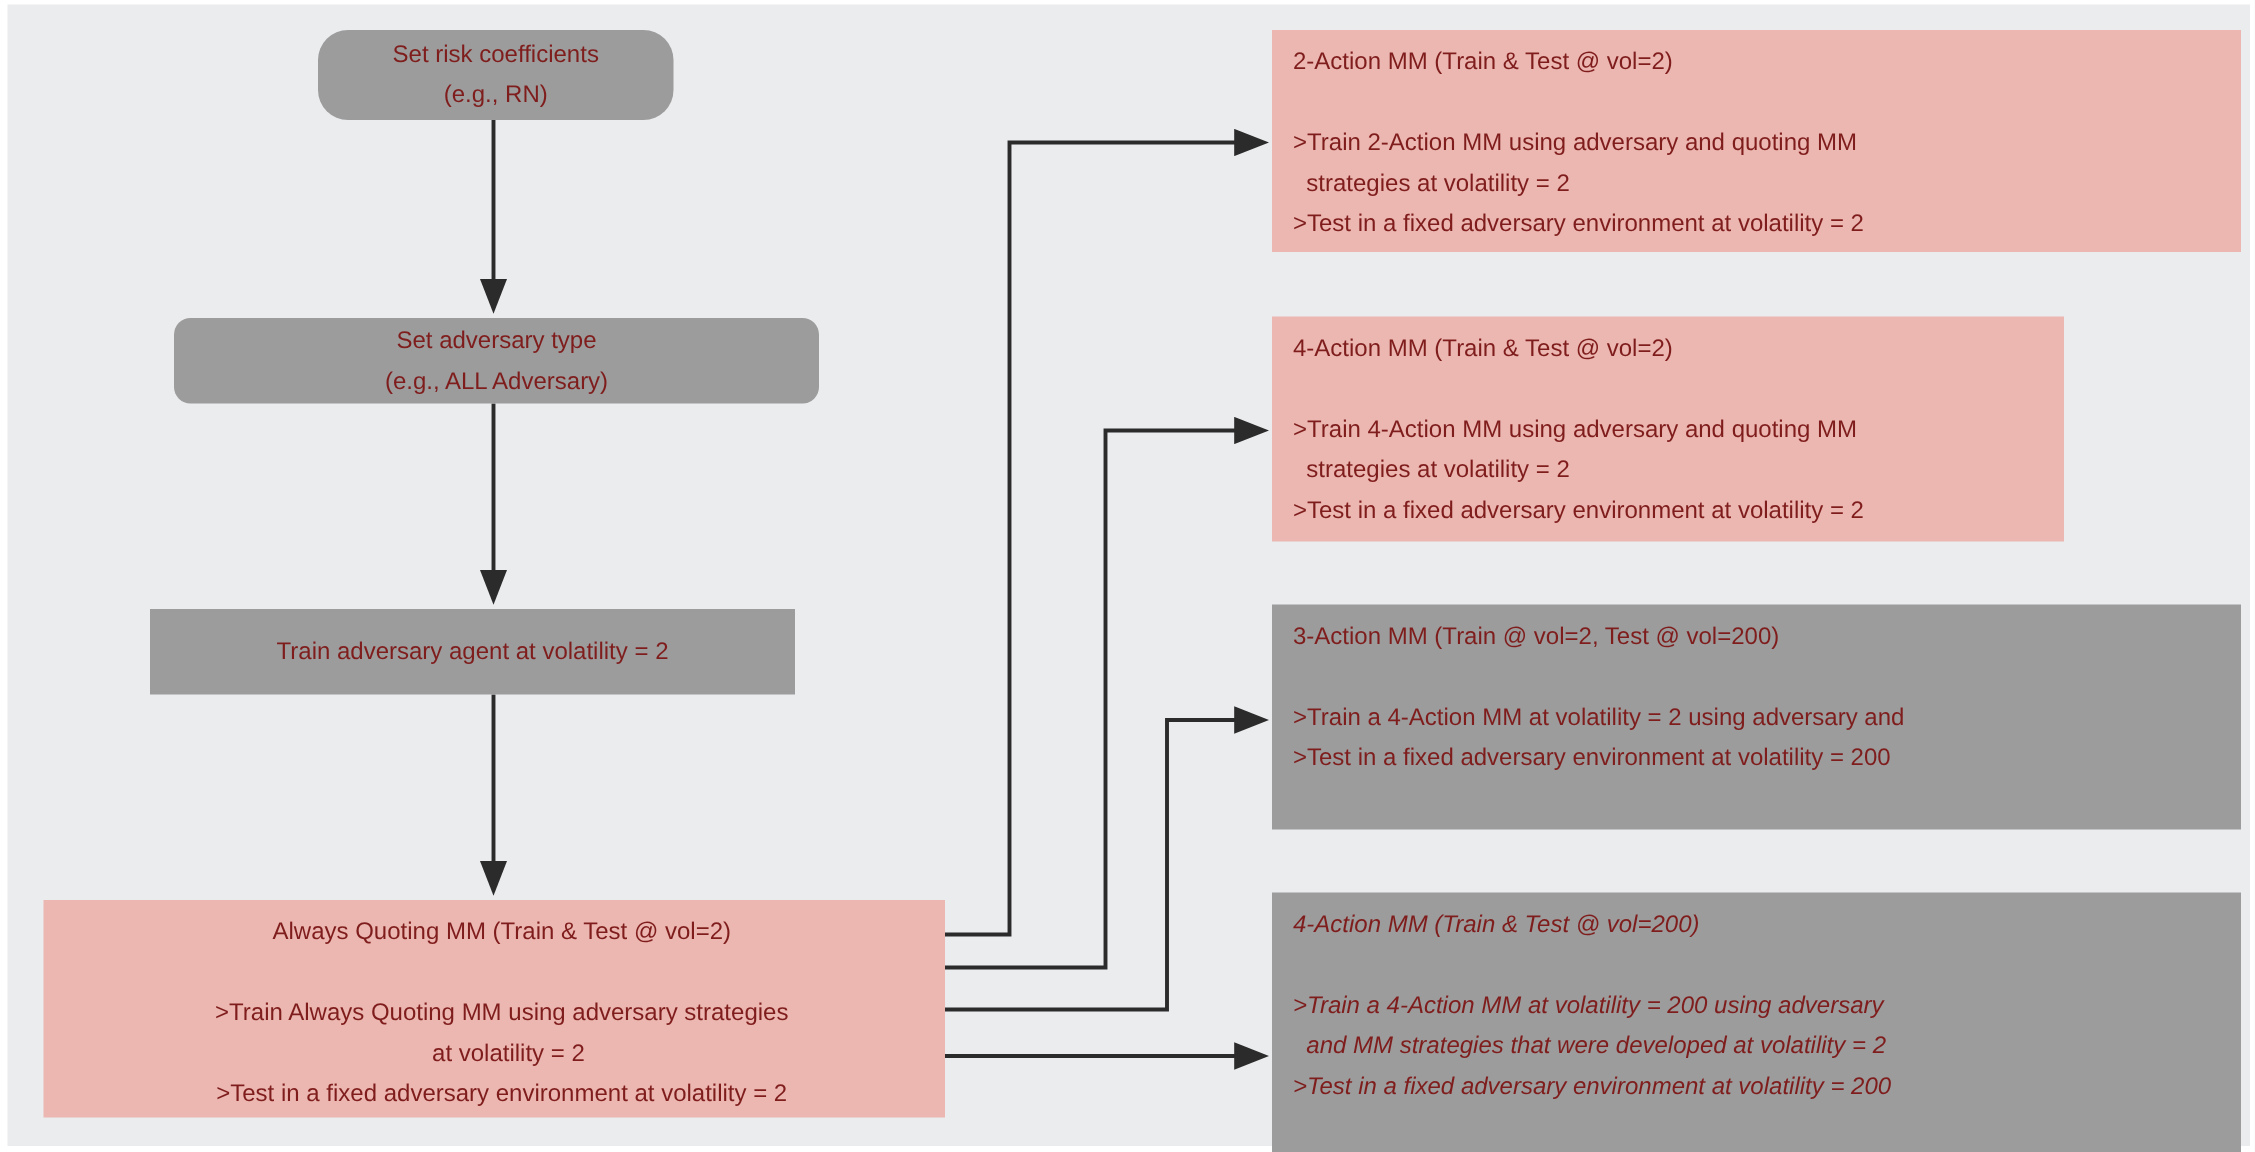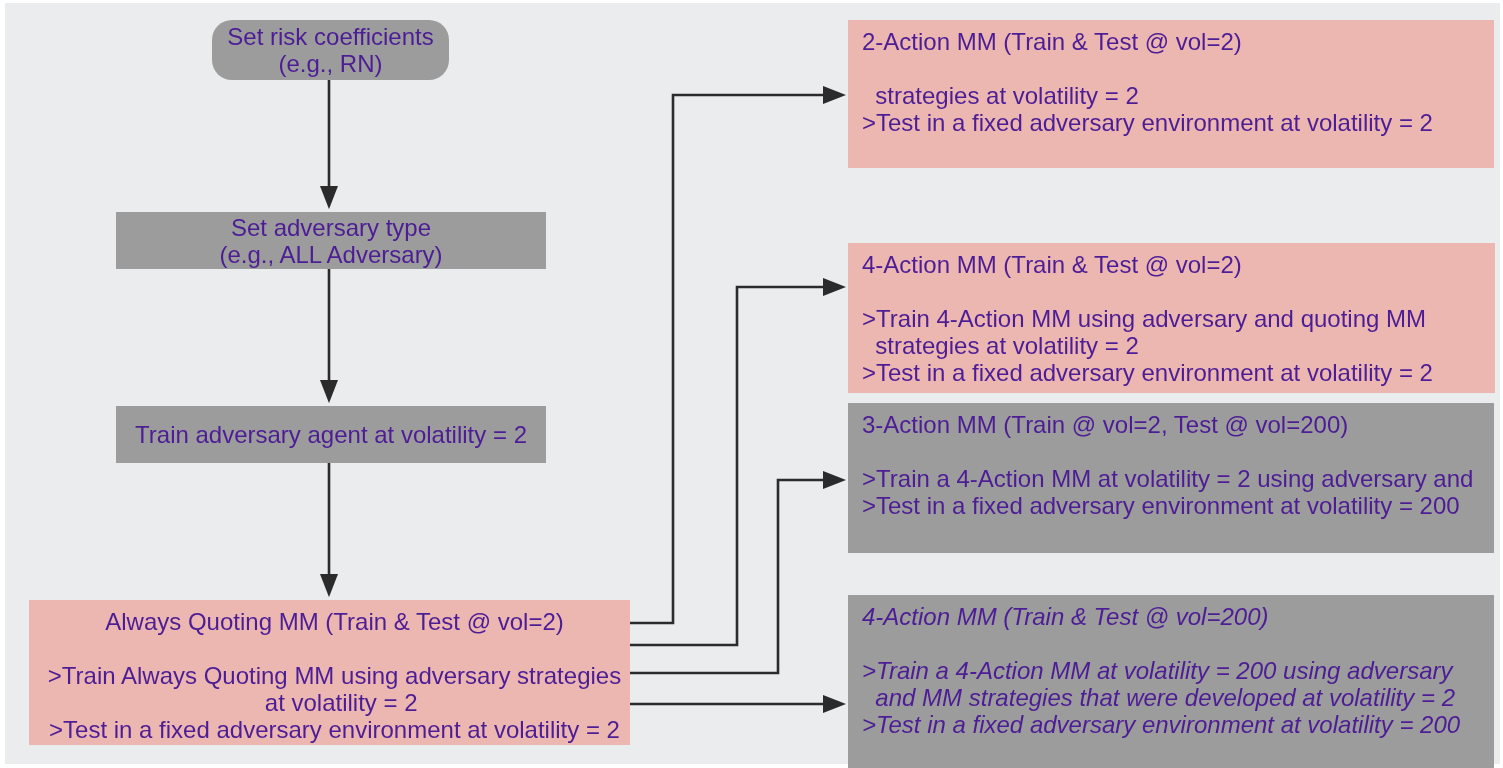--- a/index.html
+++ b/index.html
@@ -13,45 +13,45 @@
   .panel {
     position: absolute; left: 5px; top: 3px;
     width: 1495px; height: 761px;
     background: #ebecee;
   }
   .layer { position: absolute; inset: 0; }
   svg.connectors { position: absolute; inset: 0; width: 1503px; height: 768px; }
 
   .node {
     position: absolute;
-    color: #4c1d95;
-    font-size: 24px;
+    color: #7f1d1d;
+    font-size: 16px;
     line-height: 27px;
   }
   .gray { background: #9c9c9c; }
   .pink { background: #ecb7b1; }
 
   .node.centered {
     display: flex; flex-direction: column;
     align-items: center; justify-content: center;
     text-align: center;
   }
   .node.start { border-radius: 20px; }
 
   .node.detail { padding: 8px 4px 8px 14px; }
   .node.detail .title { white-space: pre; margin-bottom: 27px; }
   .node.detail .line { white-space: pre-wrap; }
 
   
   #step-risk   { left: 212px; top: 20px;  width: 237px; height: 60px; }
-  #step-adv    { left: 116px; top: 212px; width: 430px; height: 57px; }
-  #step-train  { left: 116px; top: 406px; width: 430px; height: 57px; }
+  #step-adv    { left: 116px; top: 212px; width: 430px; height: 57px; border-radius: 11px; }
+  #step-train  { left: 100px; top: 406px; width: 430px; height: 57px; }
   #node-aq     { left: 29px;  top: 600px; width: 601px; height: 145px; text-align: center; }
   #result-0    { left: 848px; top: 20px;  width: 646px; height: 148px; }
-  #result-1    { left: 848px; top: 211px; width: 647px; height: 150px; margin-top: 32px; }
+  #result-1    { left: 848px; top: 211px; width: 528px; height: 150px; }
   #result-2    { left: 848px; top: 403px; width: 646px; height: 150px; }
   #result-3    { left: 848px; top: 595px; width: 646px; height: 188px; font-style: italic; }
 </style>
 </head>
 <body>
 
 <div class="canvas">
   <div class="panel"></div>
 
   <svg class="connectors" viewBox="0 0 1503 768" xmlns="http://www.w3.org/2000/svg">
@@ -91,20 +91,21 @@
 
     <div id="node-aq" class="node pink detail">
       <div class="title">Always Quoting MM (Train &amp; Test @ vol=2)</div>
       <div class="line">&gt;Train Always Quoting MM using adversary strategies</div>
       <div class="line">  at volatility = 2</div>
       <div class="line">&gt;Test in a fixed adversary environment at volatility = 2</div>
     </div>
 
     <div id="result-0" class="node pink detail">
       <div class="title">2-Action MM (Train &amp; Test @ vol=2)</div>
+      <div class="line">&gt;Train 2-Action MM using adversary and quoting MM</div>
       <div class="line">  strategies at volatility = 2</div>
       <div class="line">&gt;Test in a fixed adversary environment at volatility = 2</div>
     </div>
 
     <div id="result-1" class="node pink detail">
       <div class="title">4-Action MM (Train &amp; Test @ vol=2)</div>
       <div class="line">&gt;Train 4-Action MM using adversary and quoting MM</div>
       <div class="line">  strategies at volatility = 2</div>
       <div class="line">&gt;Test in a fixed adversary environment at volatility = 2</div>
     </div>

